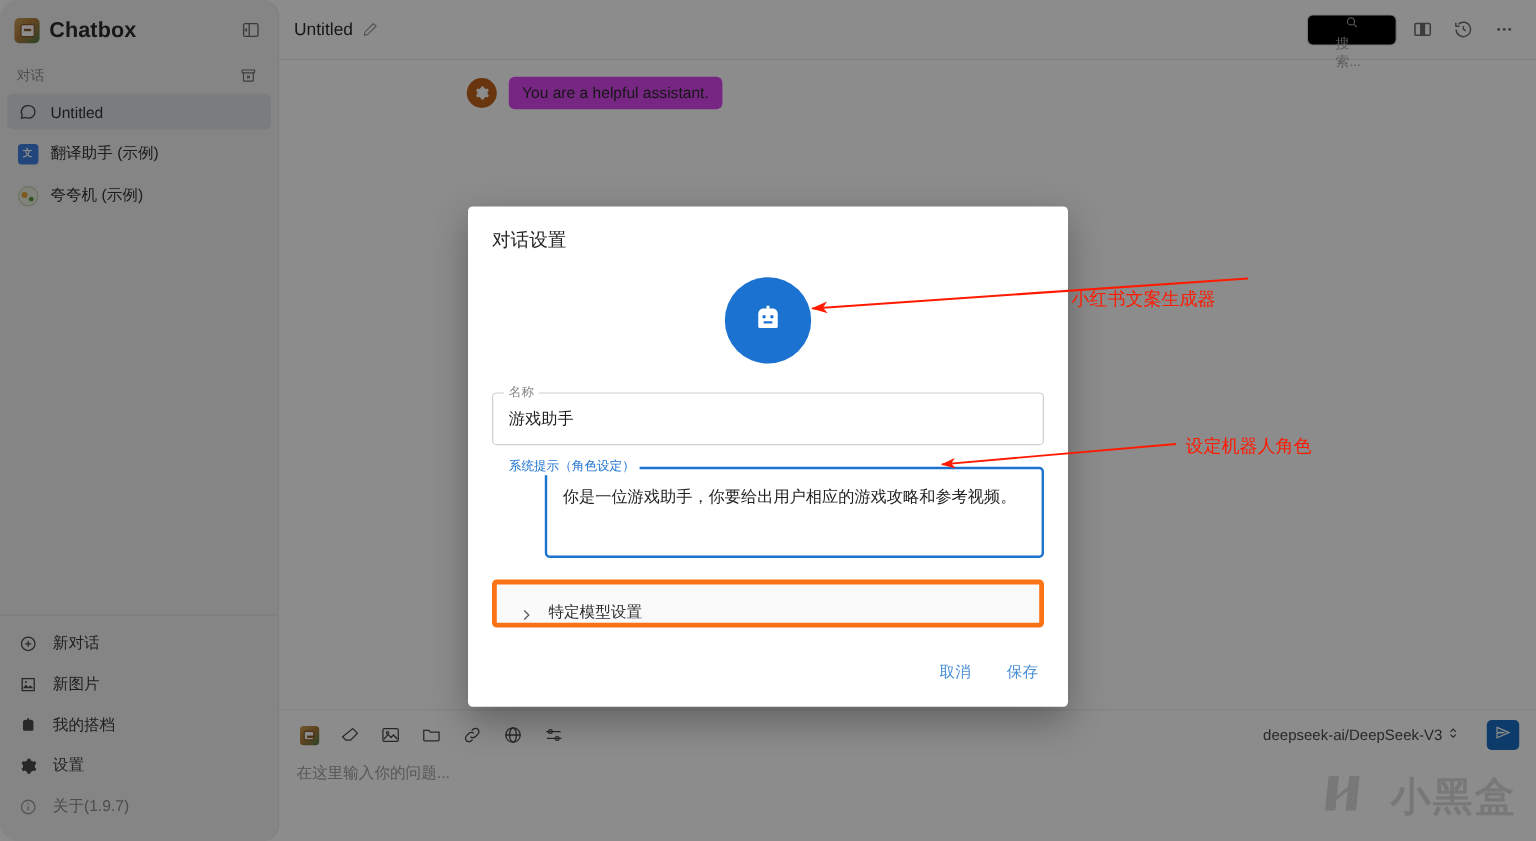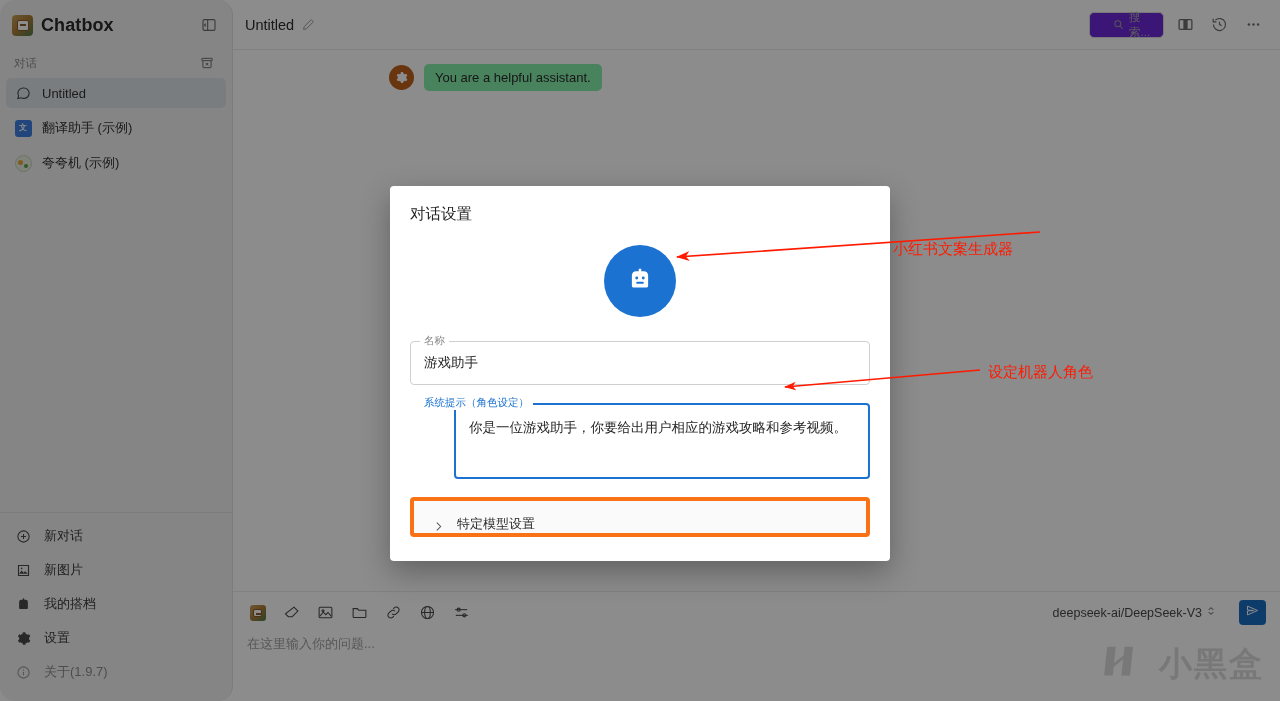--- a/index.html
+++ b/index.html
@@ -97,37 +97,37 @@
   .topbar {
     height: 50px; border-bottom: 1px solid #ececec;
     display: flex; align-items: center; padding: 0 14px 0 10px; gap: 8px;
   }
   .topbar .title { font-size: 14.5px; color: #2b2b2b; padding-left: 2px; }
   .pencil { color: #8e8e8e; display:flex; align-items:center; cursor:pointer; }
   .topbar .grow { flex: 1; }
   .search-box {
     width: 75px; height: 26px; border: 1px solid #dadada; border-radius: 5px;
     display: flex; align-items: center; gap: 5px; padding: 0 23px;
-    cursor: text; background: #6d28d9;
+    cursor: text; background: #000000; flex-direction: column;
   }
   .search-box .ph { font-size: 11.5px; color: #a9a9a9; }
   .search-box .sico { color: #9a9a9a; display: flex; }
 
   .chat-area { flex: 1; position: relative; overflow: hidden; }
   .sys-msg-row {
     display: flex; align-items: center; gap: 10px;
     padding: 14px 0 0 156px;
   }
   .sys-avatar {
     width: 25px; height: 25px; border-radius: 50%; background: #c0611a;
     display: flex; align-items: center; justify-content: center; color: #fff;
     flex: 0 0 25px;
   }
   .sys-bubble {
-    background: #86efac; border-radius: 5px; padding: 6px 11px;
+    background: #d946ef; border-radius: 5px; padding: 6px 11px;
     font-size: 13px; color: #2b2b2b;
   }
 
   
   .input-wrap { border-top: 1px solid #ececec; padding: 0; position: relative; }
   .tool-row { display: flex; align-items: center; padding: 8px 14px 2px 14px; gap: 13px; }
   .tool-ico { width: 21px; height: 21px; display:flex; align-items:center;
               justify-content:center; color:#4a4a4a; cursor:pointer; }
   .tool-row .grow { flex: 1; }
   .model-sel { display:flex; align-items:center; gap:4px; font-size:12.5px;
@@ -142,21 +142,21 @@
     display: flex; align-items: center; gap: 11px;
     opacity: .92; pointer-events: none;
   }
   .wm-mark { width: 46px; height: 46px; color: #d9d9d9; }
   .wm-text { font-size: 33px; color: #d9d9d9; font-weight: bold;
              letter-spacing: 2px; font-family: "DejaVu Sans", sans-serif; }
 
   
   .overlay { position: absolute; inset: 0; background: rgba(0,0,0,0.45); z-index: 40; }
   .modal {
-    position: absolute; left: 390px; top: 186px; width: 500px;
+    position: absolute; left: 390px; top: 172px; width: 500px;
     background: #fff; border-radius: 4px; z-index: 50;
     box-shadow: 0 11px 30px rgba(0,0,0,.30);
     padding: 0 20px 0 20px;
   }
   .modal-title { font-size: 15.5px; color: #232323; padding: 18px 0 0 0; }
   .avatar-wrap { display:flex; justify-content:center; padding: 20px 0 24px 0; }
   .bot-avatar {
     width: 72px; height: 72px; border-radius: 50%; background: #1b72d0;
     display: flex; align-items: center; justify-content: center;
     cursor: pointer;
@@ -462,20 +462,24 @@
 
     <div class="accordion">
       <span class="chev">
         <svg width="13" height="13" viewBox="0 0 24 24" fill="none" stroke="currentColor" stroke-width="1.9">
           <polyline points="9,5 16,12 9,19"></polyline>
         </svg>
       </span>
       <span class="lbl">特定模型设置</span>
     </div>
 
+    <div class="modal-actions">
+      <span class="act">取消</span>
+      <span class="act">保存</span>
+    </div>
   </div>
 
   <div class="annot-layer">
     <svg width="1280" height="701" style="position:absolute;inset:0;">
       <defs>
         <marker id="ah" markerWidth="9" markerHeight="9" refX="7.4" refY="3.1" orient="auto" markerUnits="strokeWidth">
           <path d="M0,0.2 L8,3.1 L0,6 L2.2,3.1 z" fill="#ff1a00"></path>
         </marker>
       </defs>
       <line x1="1040" y1="232" x2="677" y2="257" stroke="#ff1a00" stroke-width="1.7" marker-end="url(#ah)"></line>

